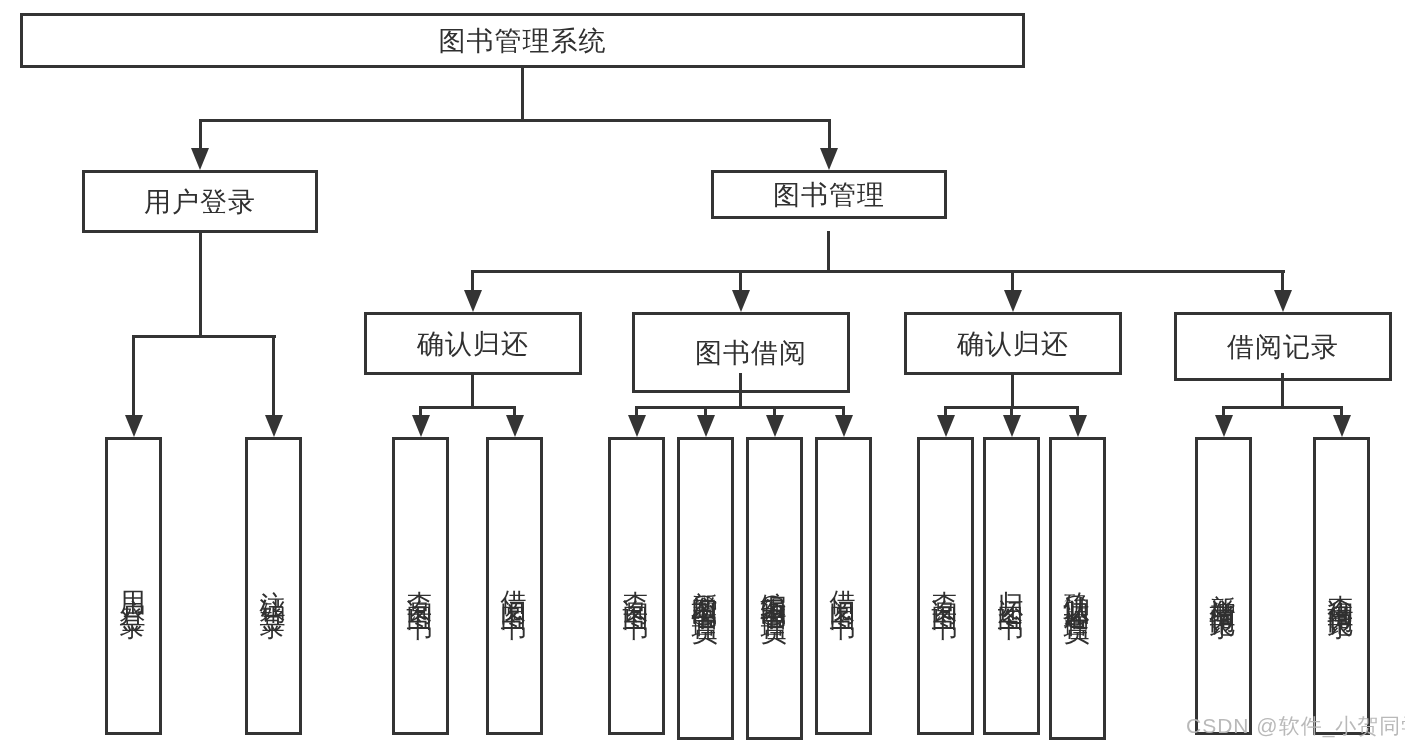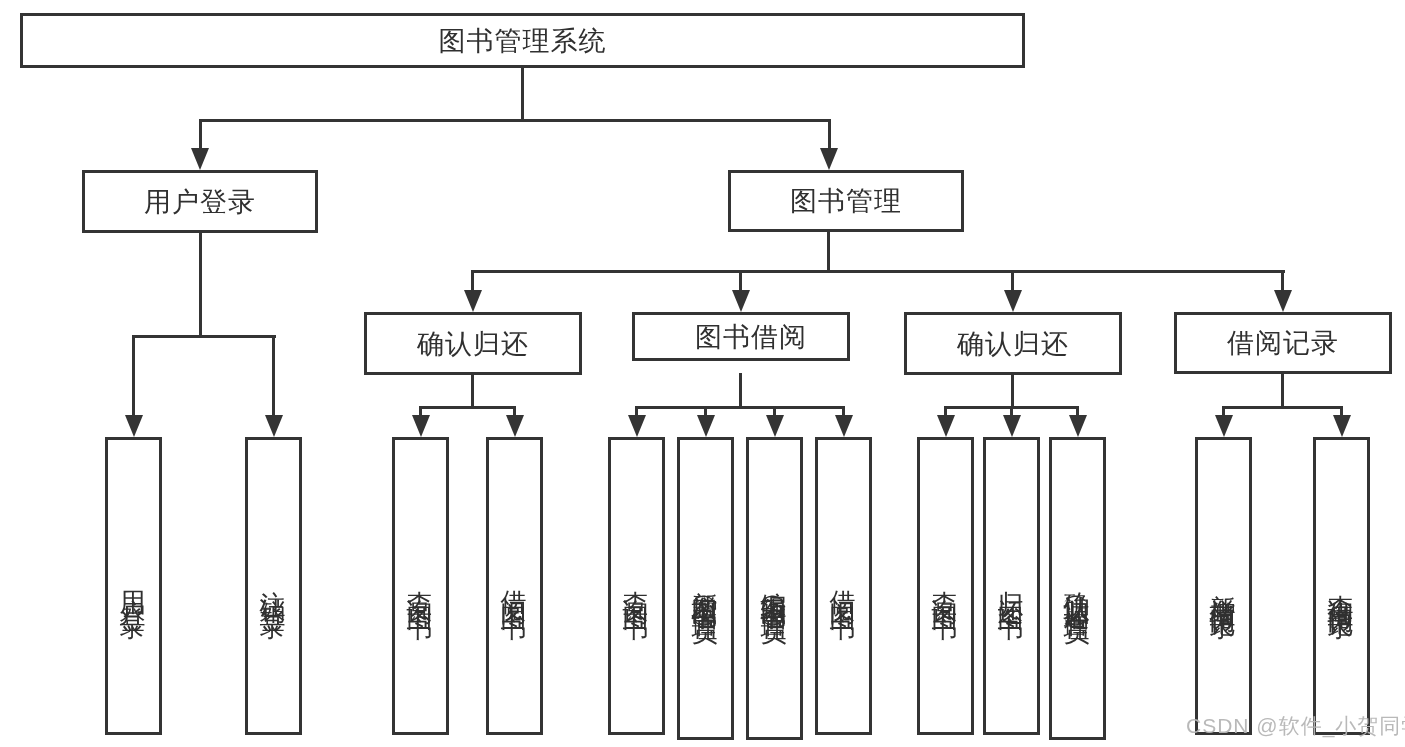--- a/index.html
+++ b/index.html
@@ -67,34 +67,34 @@
 
 <div id="canvas">
 
   <div class="hbox" style="left:20px;top:13px;width:1005px;height:55px;">
     <span>图书管理系统</span>
   </div>
 
   <div class="hbox" style="left:82px;top:170px;width:236px;height:63px;">
     <span>用户登录</span>
   </div>
-  <div class="hbox" style="left:728px;top:170px;width:236px;height:62px;">
+  <div class="hbox" style="left:711px;top:170px;width:236px;height:49px;">
     <span>图书管理</span>
   </div>
 
   <div class="hbox" style="left:364px;top:312px;width:218px;height:63px;">
     <span>确认归还</span>
   </div>
-  <div class="hbox" style="left:632px;top:312px;width:218px;height:49px;padding-left:20px;">
+  <div class="hbox" style="left:632px;top:312px;width:218px;height:81px;padding-left:20px;">
     <span>图书借阅</span>
   </div>
   <div class="hbox" style="left:904px;top:312px;width:218px;height:63px;">
     <span>确认归还</span>
   </div>
-  <div class="hbox" style="left:1174px;top:312px;width:218px;height:62px;">
+  <div class="hbox" style="left:1174px;top:312px;width:218px;height:69px;">
     <span>借阅记录</span>
   </div>
 
   <div class="vbox" style="left:105px;top:437px;width:57px;height:298px;">
     <span class="sp4">用户登录</span>
   </div>
   <div class="vbox" style="left:245px;top:437px;width:57px;height:298px;">
     <span class="sp4">注销登录</span>
   </div>
 

